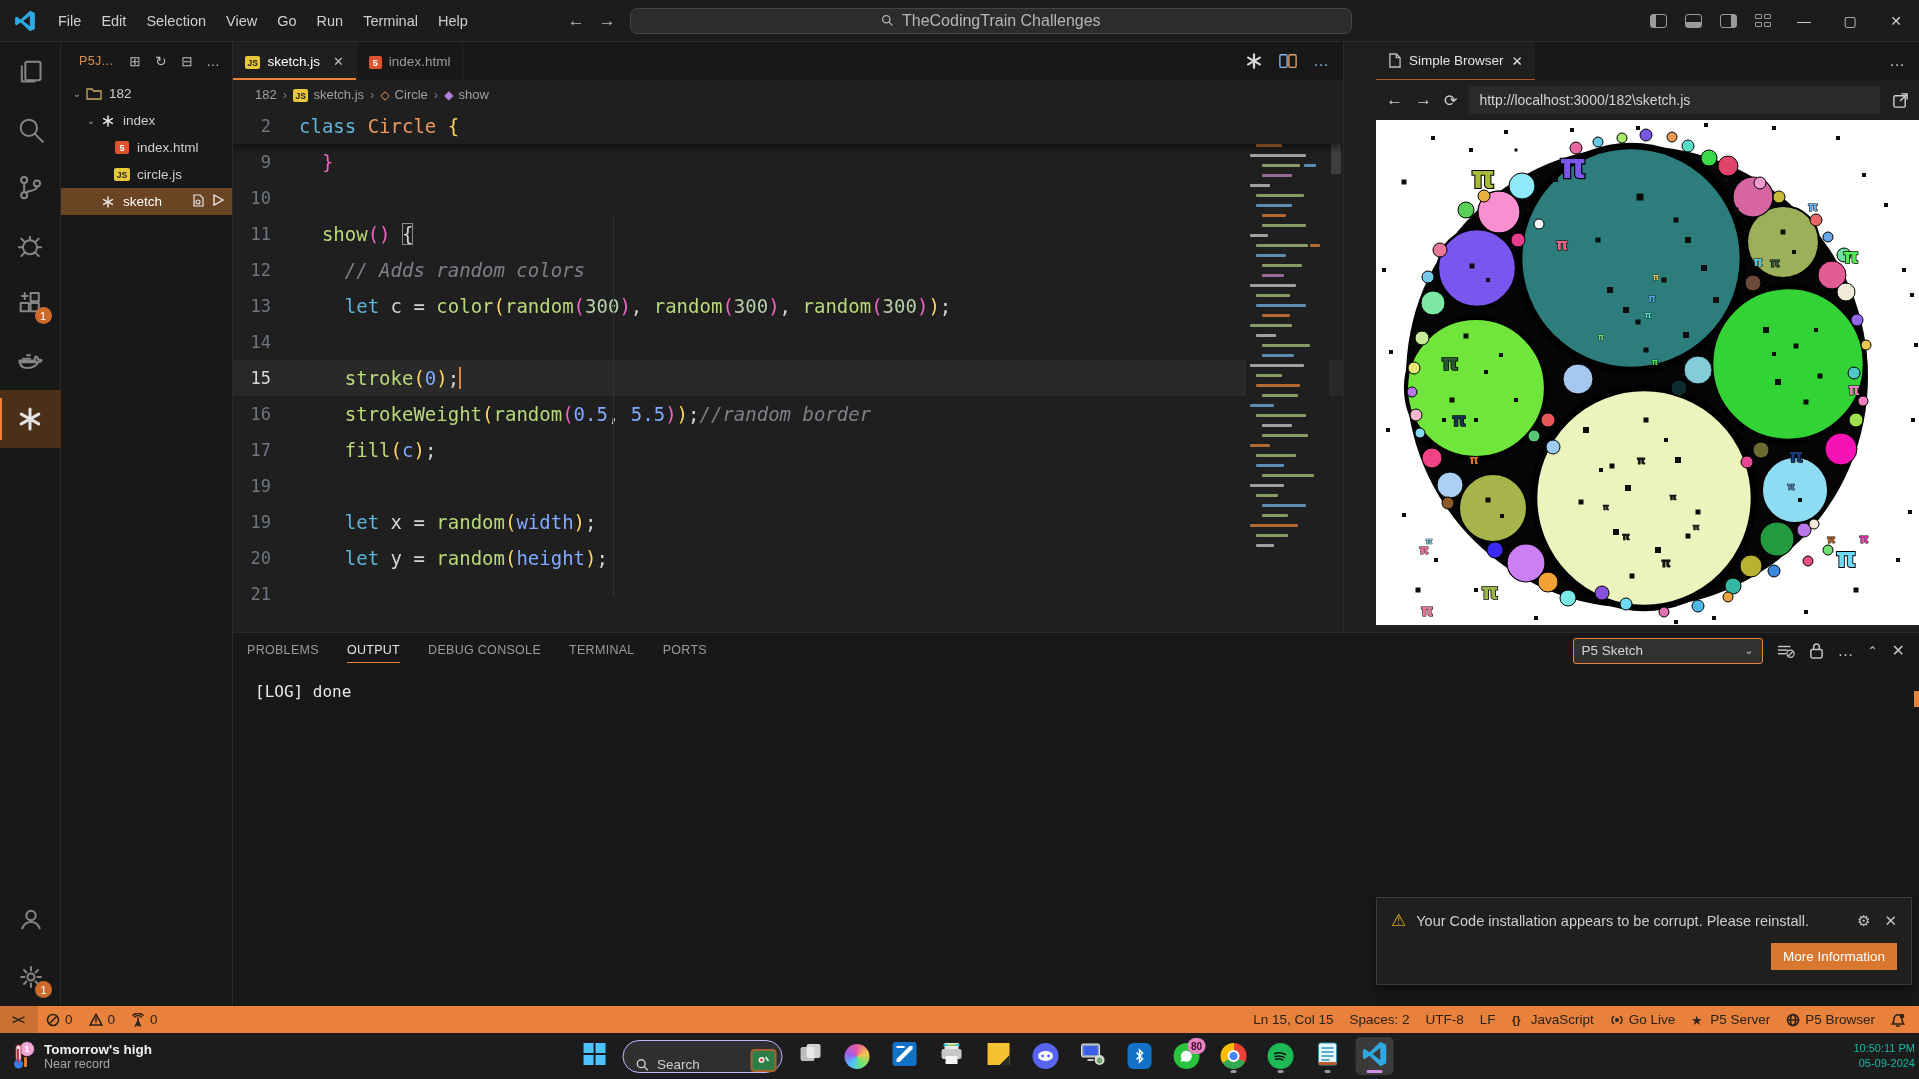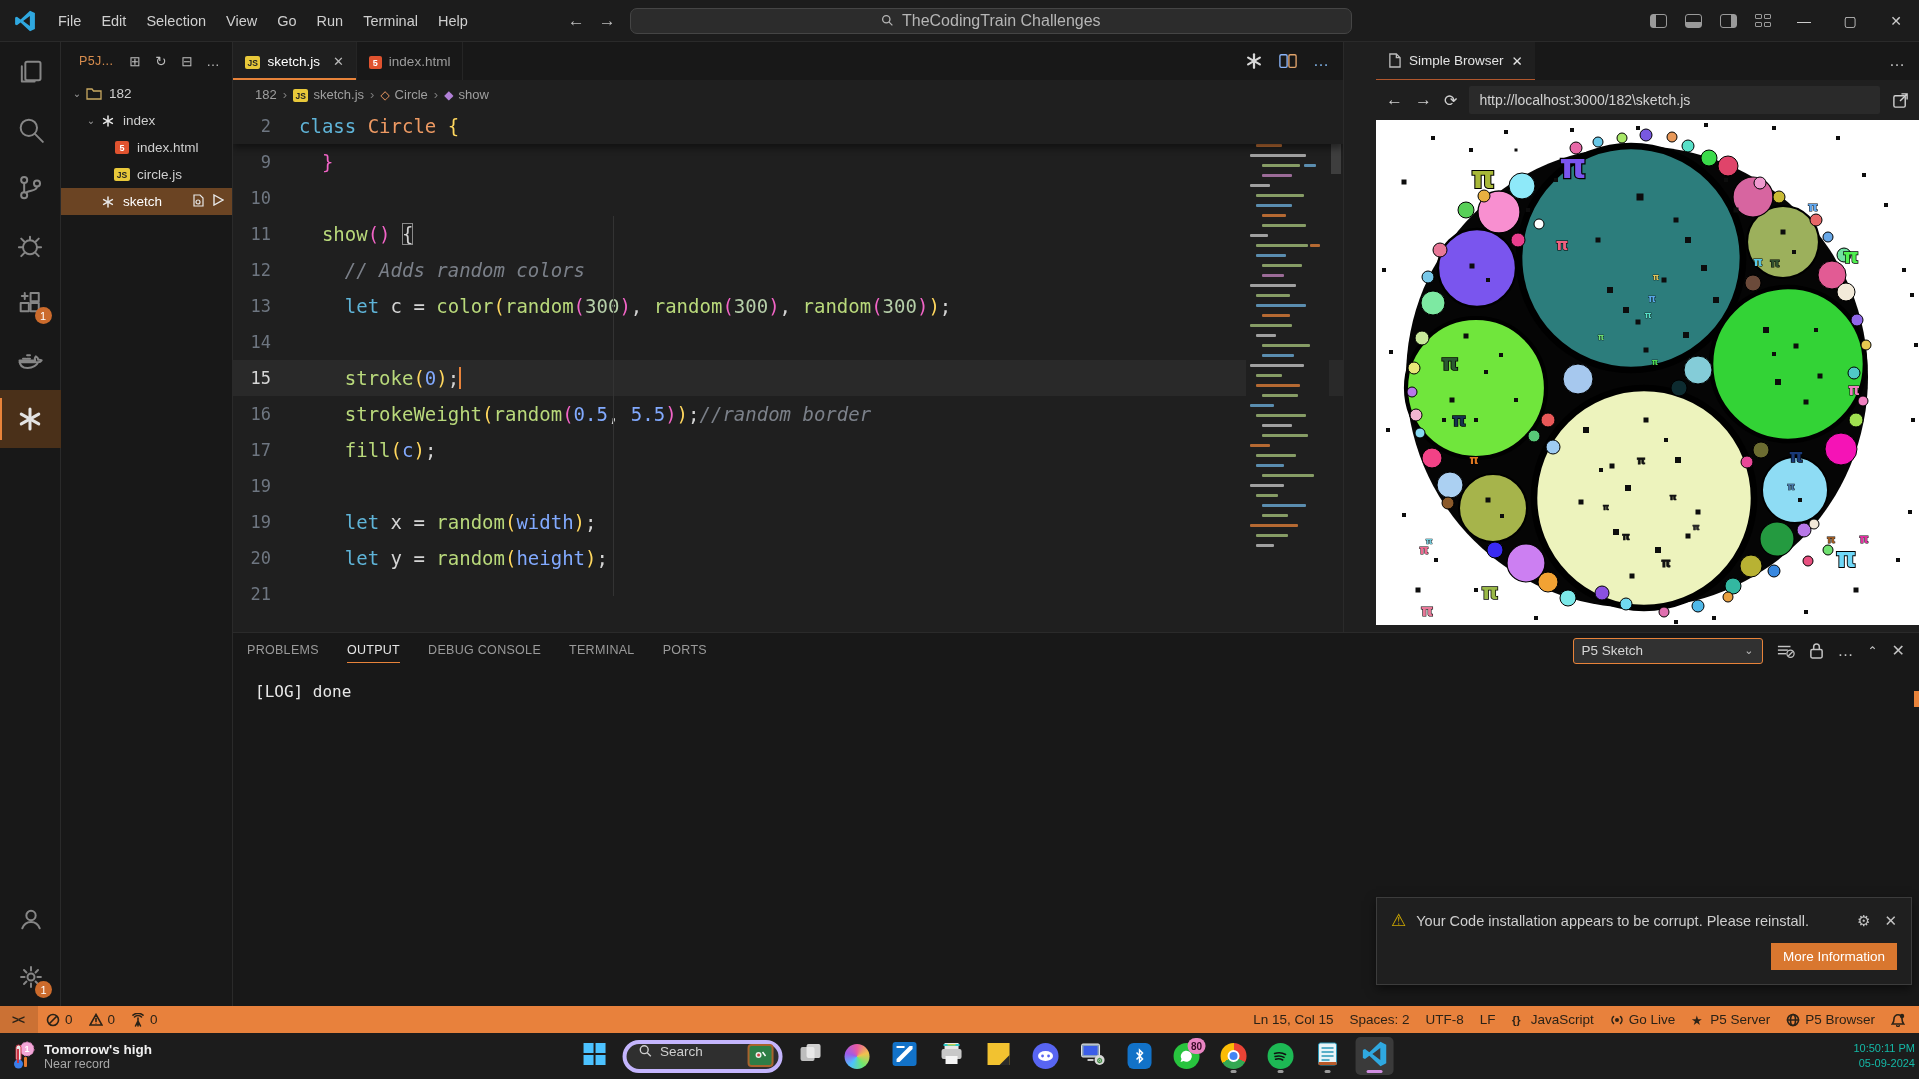--- a/index.html
+++ b/index.html
@@ -124,22 +124,22 @@
   #weather-icon { position:relative; width:26px; height:30px; }
   #weather-l1 { font-size:13.5px; color:#f0f0f0; font-weight:bold; }
   #weather-l2 { font-size:12.5px; color:#a8a8a8; }
   #task-icons { position:absolute; left:50%; transform:translateX(-47%); display:flex; align-items:center; gap:9px; height:46px; }
   .task-ic { width:38px; height:38px; border-radius:5px; display:flex; flex-direction:column; align-items:center; justify-content:center; position:relative; }
   .task-ic.active { background:#3a3a3a; }
   .run-dot { position:absolute; bottom:2px; width:6px; height:3px; border-radius:2px; background:#9a9a9a; }
   .run-dot.big { width:16px; background:#d18ee2; }
   .task-badge { position:absolute; top:1px; right:0; min-width:16px; height:16px; border-radius:8px; background:#e985c3;
                 color:#3a0a28; font-size:10px; font-weight:bold; display:flex; align-items:center; justify-content:center; padding:0 3px; z-index:2; }
-  #search-pill { width:160px; height:33px; background:#2f2f2f; border:4px solid #c4b5fd; border-radius:17px;
-                 display:flex; align-items:flex-start; gap:8px; padding:0 5px 0 12px; color:#cfcfcf; font-size:13.5px; }
+  #search-pill { width:160px; height:33px; background:#2f2f2f; border:1px solid #c4b5fd; border-radius:17px;
+                 display:flex; align-items:flex-end; gap:8px; padding:0 5px 0 12px; color:#cfcfcf; font-size:13.5px; }
   #search-doodle { margin-left:auto; width:26px; height:23px; background:#2e7d46; border:2px solid #a8622d; border-radius:4px;
                    display:flex; align-items:center; justify-content:center; }
   #clock { margin-left:auto; text-align:right; padding-right:4px; color:#14b8a6; font-size:11px; line-height:1.35; }
 </style>
 </head>
 <body>
 
 <div id="app">
 
   <header id="titlebar">

